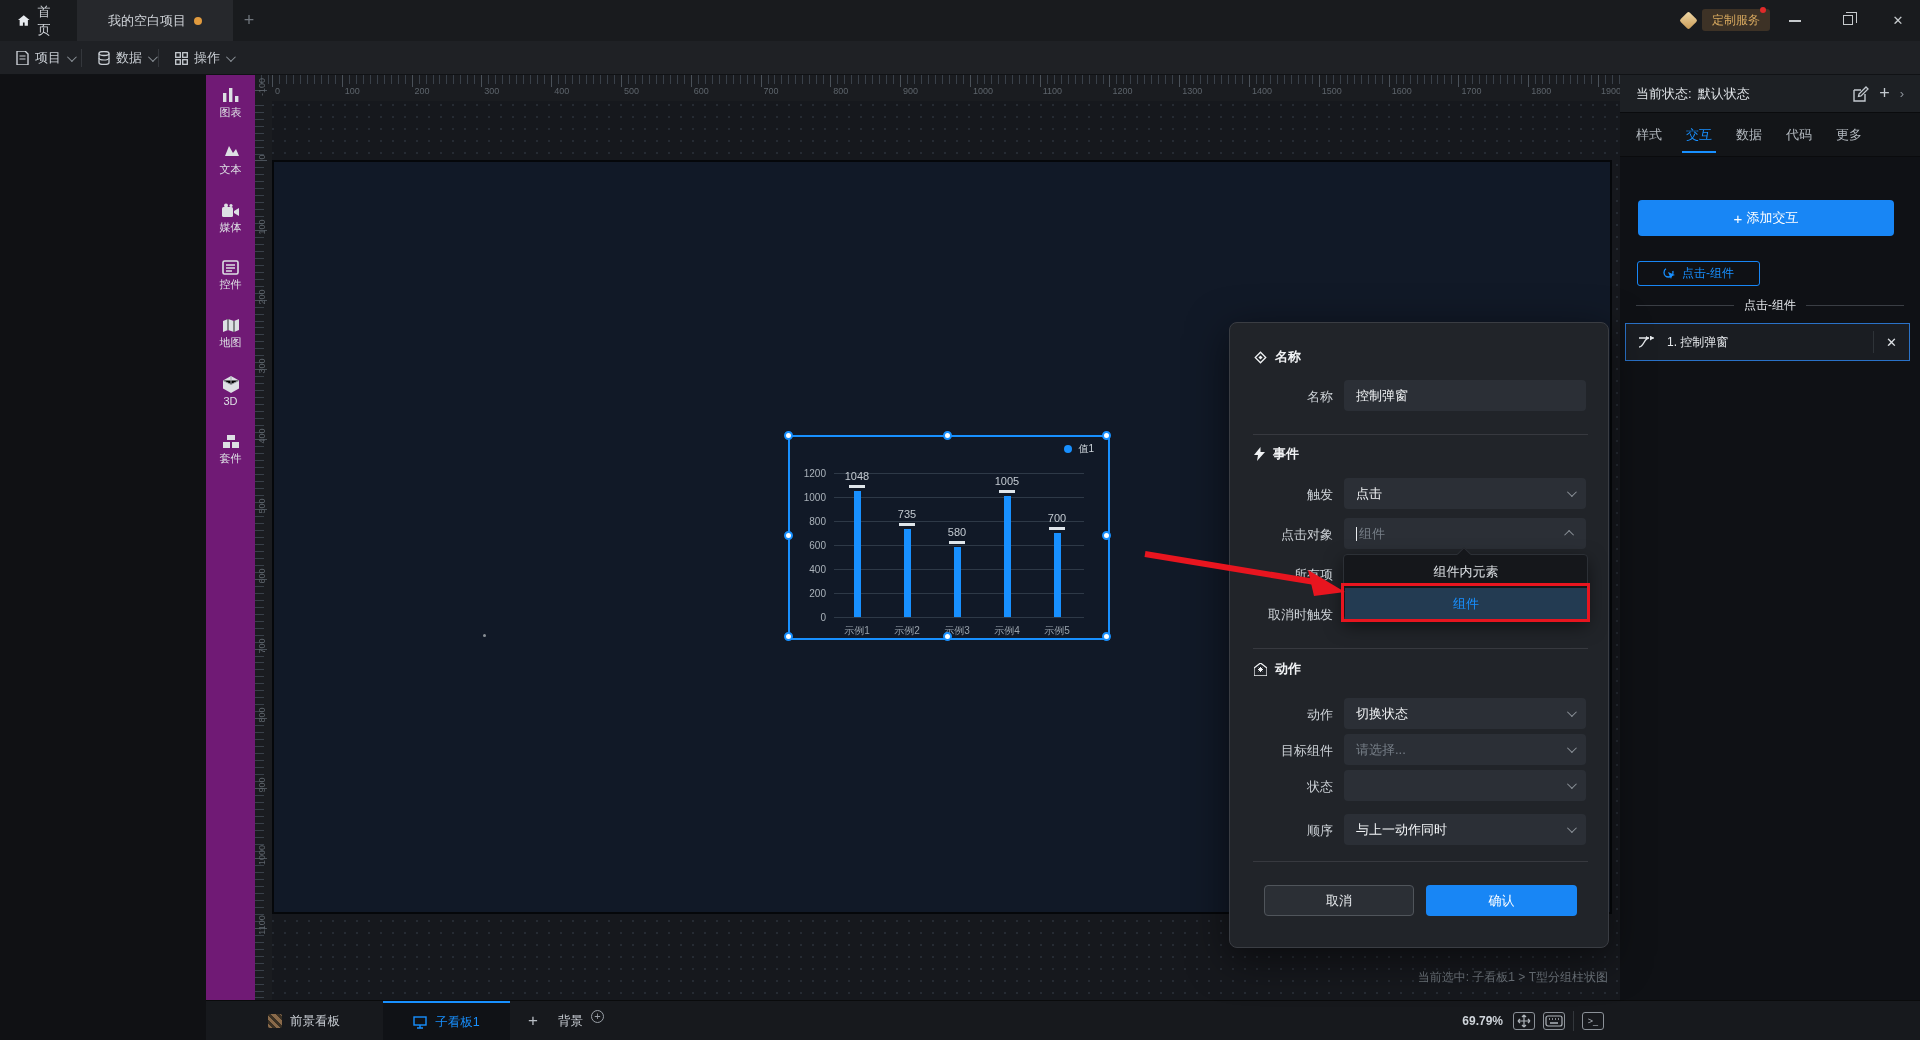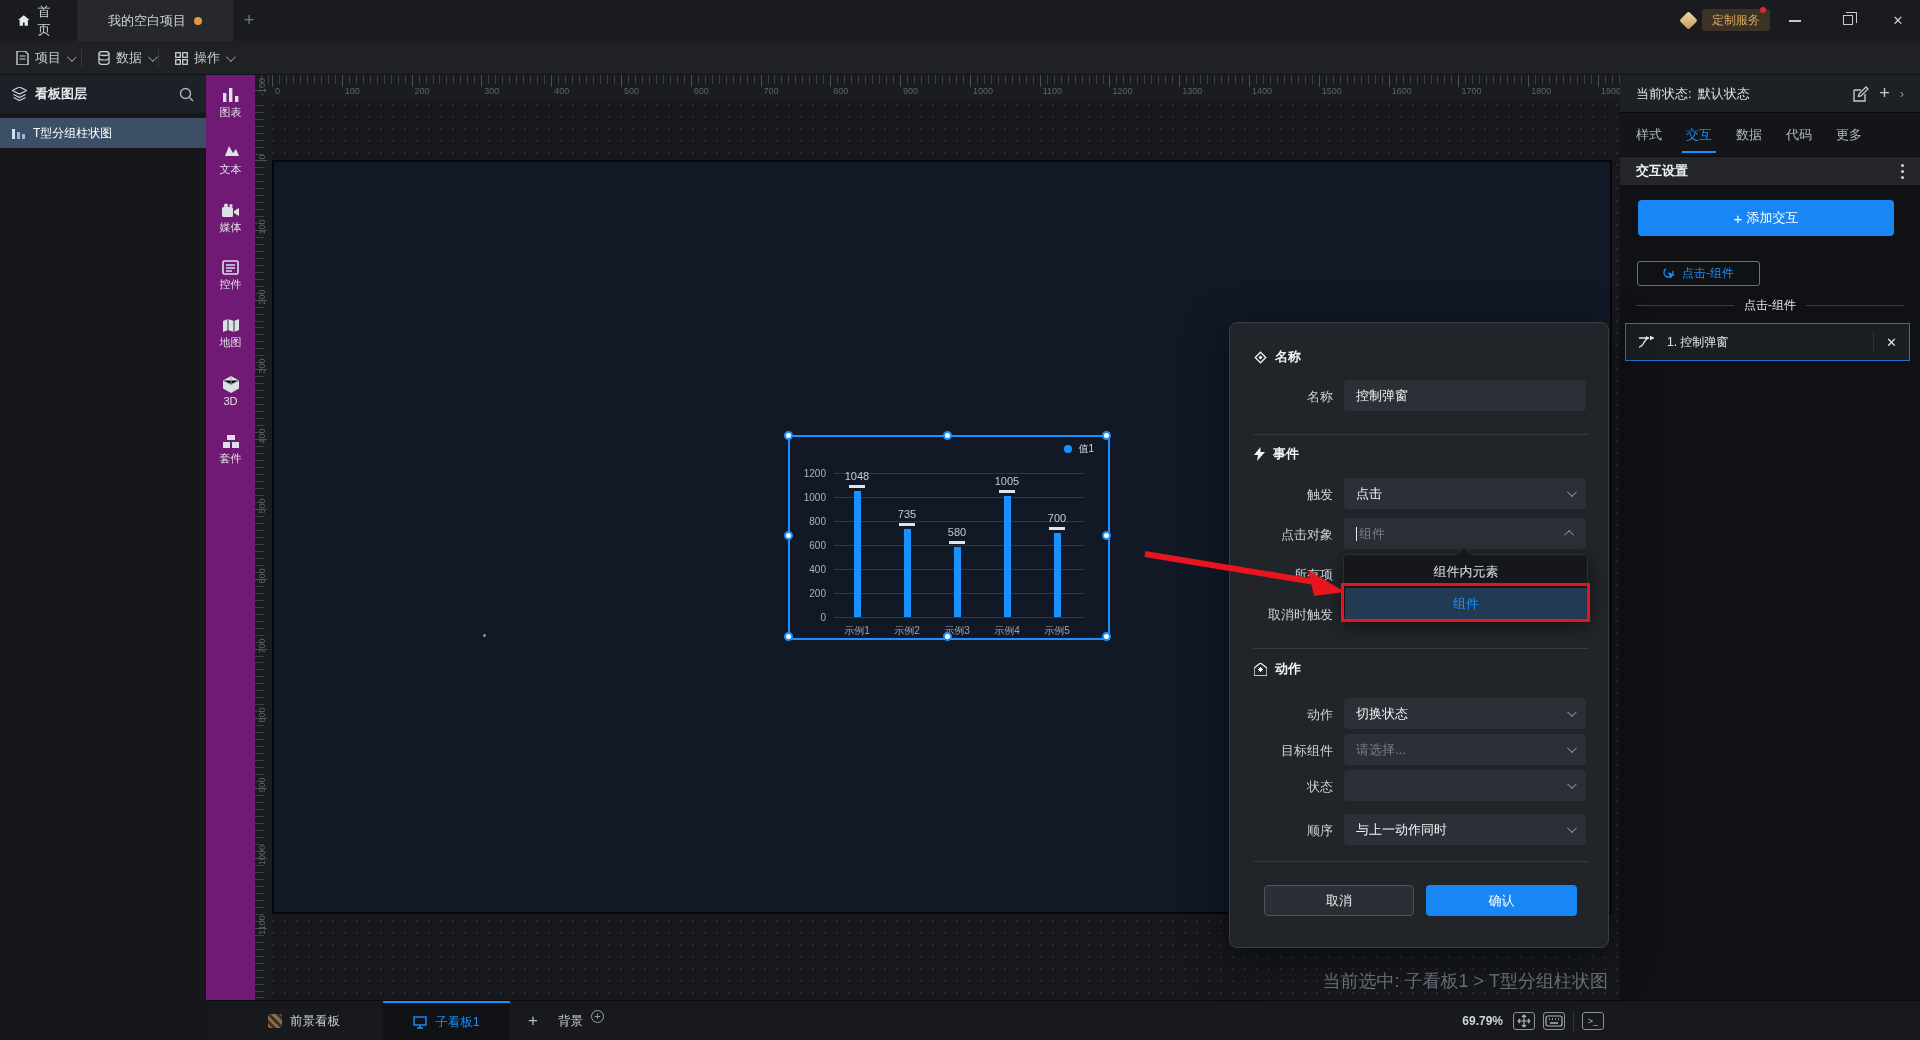--- a/index.html
+++ b/index.html
@@ -59,21 +59,21 @@
     background:repeating-linear-gradient(to right,#394049 0 1px,transparent 1px 6.979px); background-position-x:17px; }
   .hlab { position:absolute; top:11px; font-size:9px; color:#5d646b; }
   .htick { position:absolute; top:0; width:1px; height:12px; background:#4a5159; }
   #vruler { left:0; top:26px; width:17px; height:899px; background:#1a1c20; }
   #vruler-ticks { position:absolute; left:0; top:0; width:9px; height:899px;
     background:repeating-linear-gradient(to bottom,#394049 0 1px,transparent 1px 6.979px); background-position-y:59px; }
   .vlab { position:absolute; left:2px; font-size:9px; color:#5d646b; transform:rotate(-90deg) translateX(-50%); transform-origin:0 0; white-space:nowrap; }
   .vtick { position:absolute; left:0; width:12px; height:1px; background:#4a5159; }
   #board { left:17px; top:85px; width:1340px; height:754px; background:#111927; border:2px solid #05070a; }
   #cursor-dot { left:228px; top:559px; width:3px; height:3px; border-radius:50%; background:#8a9096; }
-  #sel-status { right:12px; top:894px; font-size:18px; color:#6d747b; position:absolute; }
+  #sel-status { right:12px; top:894px; font-size:12px; color:#6d747b; position:absolute; }
 
   
   #chart { left:533px; top:360px; width:322px; height:205px; border:2px solid #1890ff; }
   .handle { position:absolute; width:9px; height:9px; border-radius:50%; background:#fff; border:2px solid #1890ff; }
   #legend { position:absolute; right:14px; top:5px; display:flex; align-items:center; gap:6px; }
   #legend .ldot { width:8px; height:8px; border-radius:50%; background:#1890ff; }
   #legend .ltext { font-size:10px; color:#cfd6dc; }
   .gridline { position:absolute; left:44px; width:250px; height:1px; background:#2e3947; }
   .ylab { position:absolute; width:36px; text-align:right; font-size:10px; color:#aab2ba; }
   .bar { position:absolute; width:7px; background:#1890ff; }
@@ -215,41 +215,20 @@
     </div>
     <div class="topbtn" id="btn-preview">
       <svg class="ic" width="13" height="13" viewBox="0 0 13 13">
           <path d="M1 4V1h3M9 1h3v3M12 9v3H9M4 12H1V9" fill="none" stroke="#dfe3e7" stroke-width="1.5"></path>
         </svg>
       <span>预览</span>
         <span class="chev"></span>
     </div>
   </div>
 
-  <div id="layers" class="abs">
-    <div id="layers-head" class="abs">
-      <svg class="ic" width="15" height="14" viewBox="0 0 15 14">
-          <path d="M7.5 0l7 3.5-7 3.5-7-3.5z" fill="none" stroke="#cfd4da" stroke-width="1.2"></path>
-          <path d="M1.5 7.5l6 3 6-3M1.5 10.5l6 3 6-3" fill="none" stroke="#cfd4da" stroke-width="1.2"></path>
-        </svg>
-      <span id="layers-title">看板图层</span>
-      <svg class="ic" width="15" height="15" viewBox="0 0 15 15">
-          <circle cx="6.5" cy="6.5" r="5" fill="none" stroke="#aeb4ba" stroke-width="1.4"></circle>
-          <path d="M10.5 10.5L14 14" stroke="#aeb4ba" stroke-width="1.4"></path>
-        </svg>
-    </div>
-    <div id="layer-row" class="abs">
-      <svg class="ic" width="13" height="12" viewBox="0 0 13 12">
-          <rect x="0" y="2" width="3" height="10" fill="#cfe0f2"></rect>
-          <rect x="5" y="5" width="3" height="7" fill="#9db8d6"></rect>
-          <rect x="10" y="7" width="3" height="5" fill="#9db8d6"></rect>
-        </svg>
-      <span>T型分组柱状图</span>
-    </div>
-  </div>
 
   <div id="toolbox" class="abs">
       <div class="tb-item" style="top: 12px;">
         <svg class="ic" width="18" height="16" viewBox="0 0 18 16" style="margin:0 auto;">
           <rect x="1" y="6" width="3.4" height="9" fill="#dde0e4"></rect>
           <rect x="7" y="1" width="3.4" height="14" fill="#dde0e4"></rect>
           <rect x="13" y="9" width="3.4" height="6" fill="#dde0e4"></rect>
         </svg>
         <span class="tb-label">图表</span>
       </div>
@@ -438,24 +417,20 @@
       <span style="font-size:18px;color:#c3c9cf;margin:0 4px;">+</span>
       <span style="color:#8b9198;">›</span>
     </div>
     <div id="rp-tabs" class="abs">
         <span class="rtab">样式</span>
         <span class="rtab active">交互</span>
         <span class="rtab">数据</span>
         <span class="rtab">代码</span>
         <span class="rtab">更多</span>
       </div>
-    <div id="rp-section" class="abs">
-      <span>交互设置</span>
-      <div class="kebab"></div>
-    </div>
     <div id="btn-add" class="abs">
       <span style="font-size:15px;">+</span>
       <span>添加交互</span>
     </div>
     <div id="chip" class="abs">
       <svg class="ic" width="13" height="13" viewBox="0 0 13 13">
           <circle cx="5.5" cy="5.5" r="4.5" fill="none" stroke="#1890ff" stroke-width="1.3" stroke-dasharray="18 8"></circle>
           <path d="M5 5l7 3-3 1-1 3z" fill="#1890ff"></path>
         </svg>
       <span>点击-组件</span>

